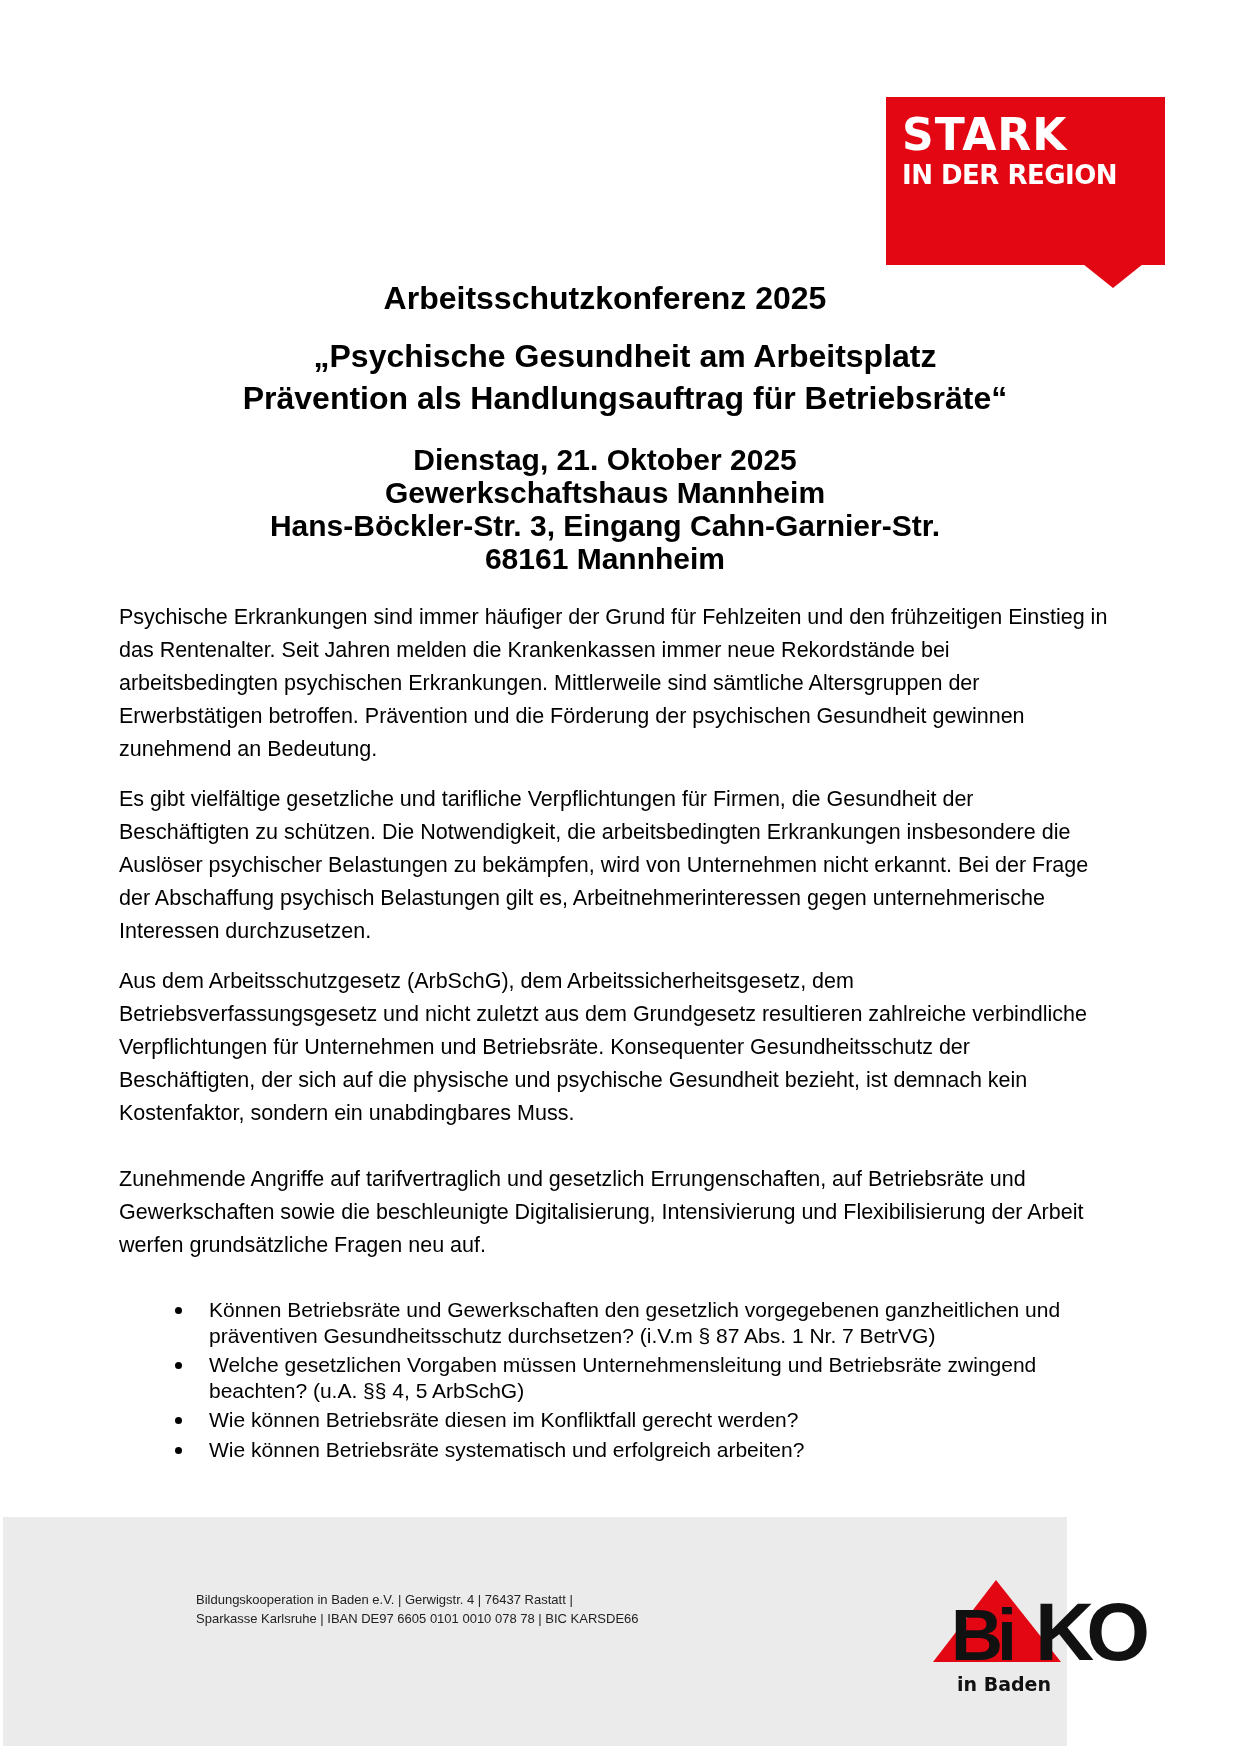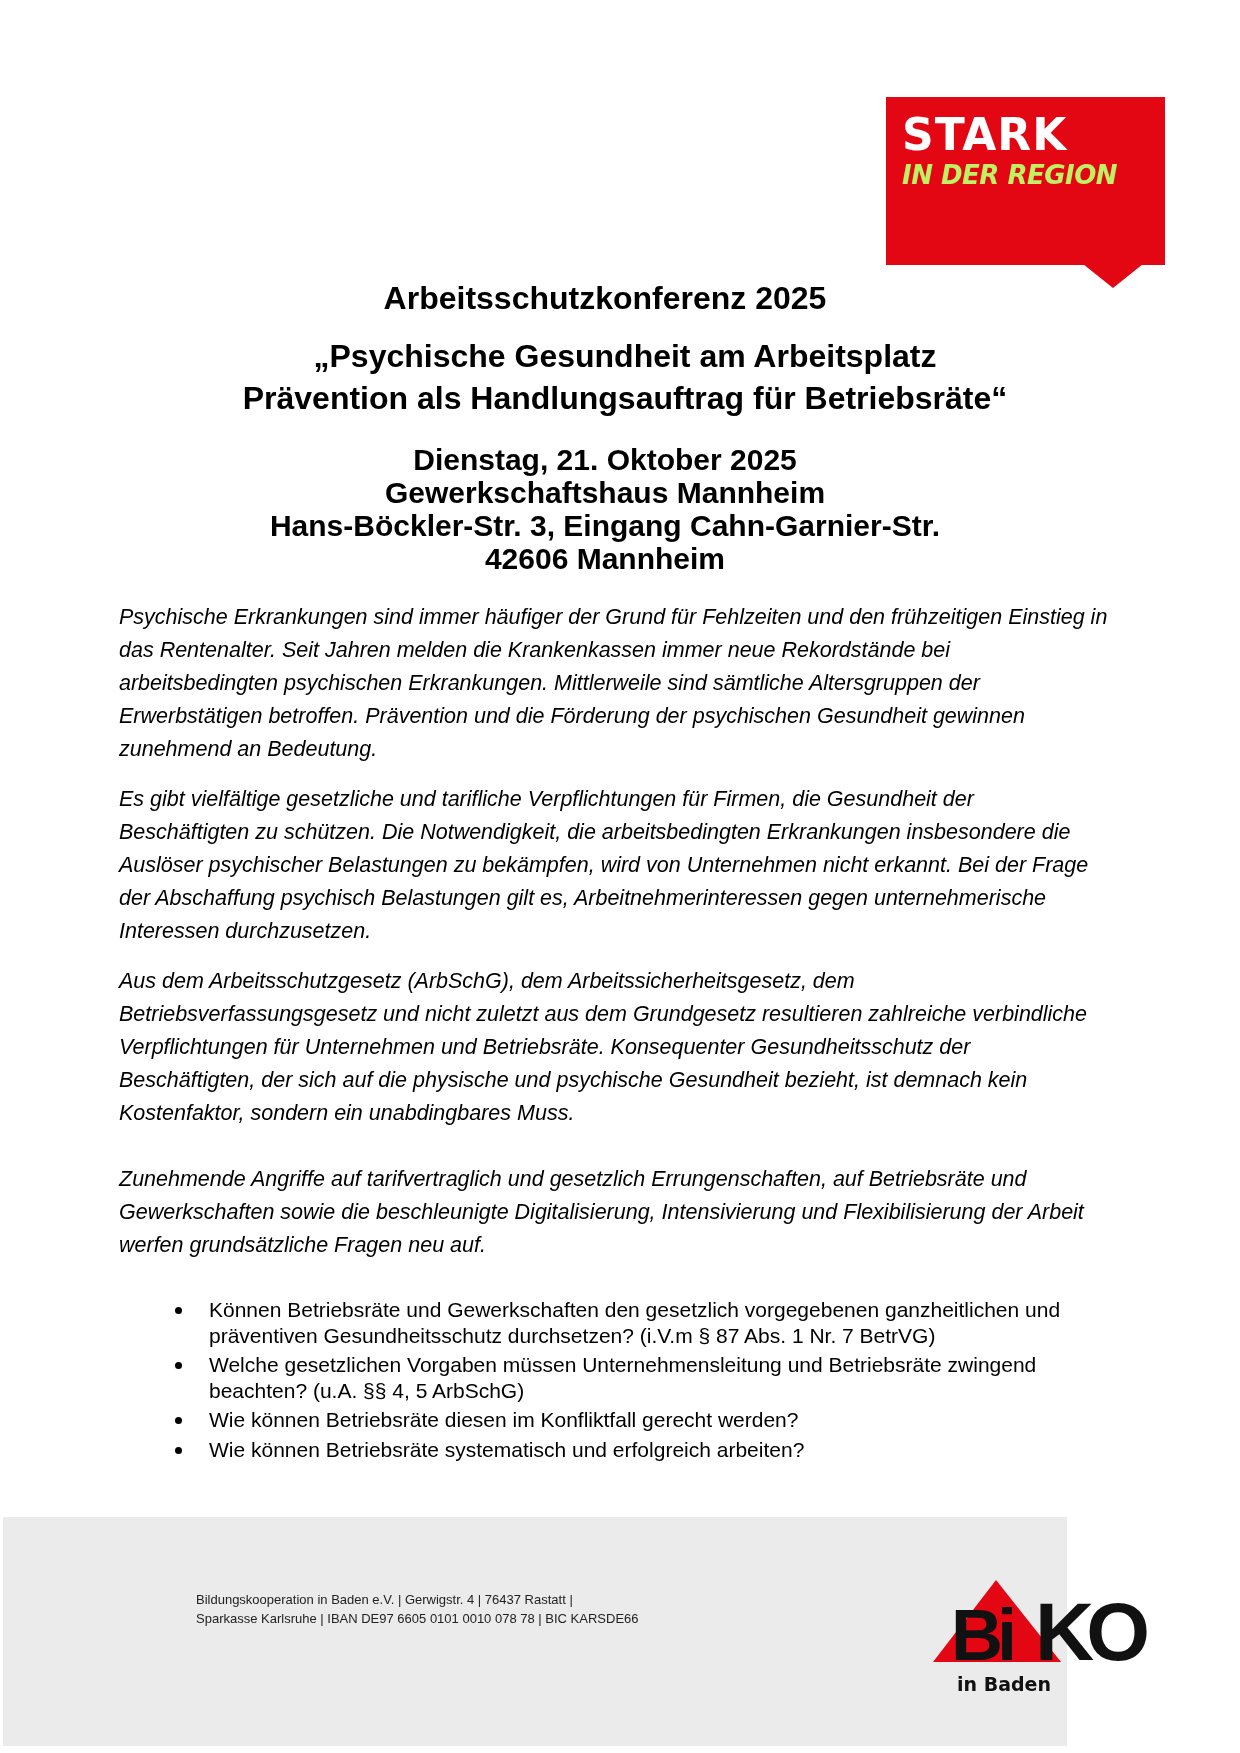--- a/index.html
+++ b/index.html
@@ -16,29 +16,29 @@
   .logo-stark .pointer {
     position: absolute; left: 197px; top: 167px; width: 0; height: 0;
     border-left: 30px solid transparent; border-right: 30px solid transparent;
     border-top: 24px solid #e30613;
   }
   .logo-stark .l1 {
     position: absolute; left: 16px; top: 16px; color: #fff; font-weight: 900;
     font-size: 44px; letter-spacing: 1px; line-height: 1; font-family: "DejaVu Sans", sans-serif;
   }
   .logo-stark .l2 {
-    position: absolute; left: 16px; top: 65px; color: #bef264; font-weight: bold;
-    font-size: 26px; line-height: 1; font-family: "DejaVu Sans", sans-serif; letter-spacing: -0.5px; font-style: italic;
+    position: absolute; left: 16px; top: 65px; color: #ffffff; font-weight: bold;
+    font-size: 26px; line-height: 1; font-family: "DejaVu Sans", sans-serif; letter-spacing: -0.5px;
   }
   .headings { position: absolute; left: 0; width: 1210px; text-align: center; }
   .h-title { top: 280px; font-size: 32px; font-weight: bold; }
   .h-sub { top: 335px; font-size: 32px; font-weight: bold; line-height: 42px; padding-left: 20px; }
   .h-info { top: 443px; font-size: 30px; font-weight: bold; line-height: 33px; }
   .para {
-    position: absolute; left: 119px; width: 990px; font-size: 21.5px; line-height: 33px; margin: 0; font-style: italic;
+    position: absolute; left: 119px; width: 990px; font-size: 21.5px; line-height: 33px; margin: 0;
   }
   .p1 { top: 601px; }
   .p2 { top: 783px; }
   .p3 { top: 965px; }
   .p4 { top: 1163px; }
   .bullets {
     position: absolute; left: 193px; top: 1281px; width: 900px; margin: 16px; padding: 0; list-style: none;
     font-size: 21px; line-height: 25.5px;
   }
   .bullets li { position: relative; margin-bottom: 4px; }
@@ -67,21 +67,21 @@
 
 <div class="headings h-title">Arbeitsschutzkonferenz 2025</div>
 <div class="headings h-sub">
   <div>„Psychische Gesundheit am Arbeitsplatz</div>
   <div>Prävention als Handlungsauftrag für Betriebsräte“</div>
 </div>
 <div class="headings h-info">
   <div>Dienstag, 21. Oktober 2025</div>
   <div>Gewerkschaftshaus Mannheim</div>
   <div>Hans-Böckler-Str. 3, Eingang Cahn-Garnier-Str.</div>
-  <div>42606 Mannheim</div>
+  <div>68161 Mannheim</div>
 </div>
 
 <p class="para p1">Psychische Erkrankungen sind immer häufiger der Grund für Fehlzeiten und den frühzeitigen Einstieg in das Rentenalter. Seit Jahren melden die Krankenkassen immer neue Rekordstände bei arbeitsbedingten psychischen Erkrankungen. Mittlerweile sind sämtliche Altersgruppen der Erwerbstätigen betroffen. Prävention und die Förderung der psychischen Gesundheit gewinnen zunehmend an Bedeutung.</p>
 <p class="para p2">Es gibt vielfältige gesetzliche und tarifliche Verpflichtungen für Firmen, die Gesundheit der Beschäftigten zu schützen. Die Notwendigkeit, die arbeitsbedingten Erkrankungen insbesondere die Auslöser psychischer Belastungen zu bekämpfen, wird von Unternehmen nicht erkannt. Bei der Frage der Abschaffung psychisch Belastungen gilt es, Arbeitnehmerinteressen gegen unternehmerische Interessen durchzusetzen.</p>
 <p class="para p3">Aus dem Arbeitsschutzgesetz (ArbSchG), dem Arbeitssicherheitsgesetz, dem Betriebsverfassungsgesetz und nicht zuletzt aus dem Grundgesetz resultieren zahlreiche verbindliche Verpflichtungen für Unternehmen und Betriebsräte. Konsequenter Gesundheitsschutz der Beschäftigten, der sich auf die physische und psychische Gesundheit bezieht, ist demnach kein Kostenfaktor, sondern ein unabdingbares Muss.</p>
 <p class="para p4">Zunehmende Angriffe auf tarifvertraglich und gesetzlich Errungenschaften, auf Betriebsräte und Gewerkschaften sowie die beschleunigte Digitalisierung, Intensivierung und Flexibilisierung der Arbeit werfen grundsätzliche Fragen neu auf.</p>
 
 <ul class="bullets">
   <li>Können Betriebsräte und Gewerkschaften den gesetzlich vorgegebenen ganzheitlichen und präventiven Gesundheitsschutz durchsetzen? (i.V.m § 87 Abs. 1 Nr. 7 BetrVG)</li>
   <li>Welche gesetzlichen Vorgaben müssen Unternehmensleitung und Betriebsräte zwingend beachten? (u.A. §§ 4, 5 ArbSchG)</li>

